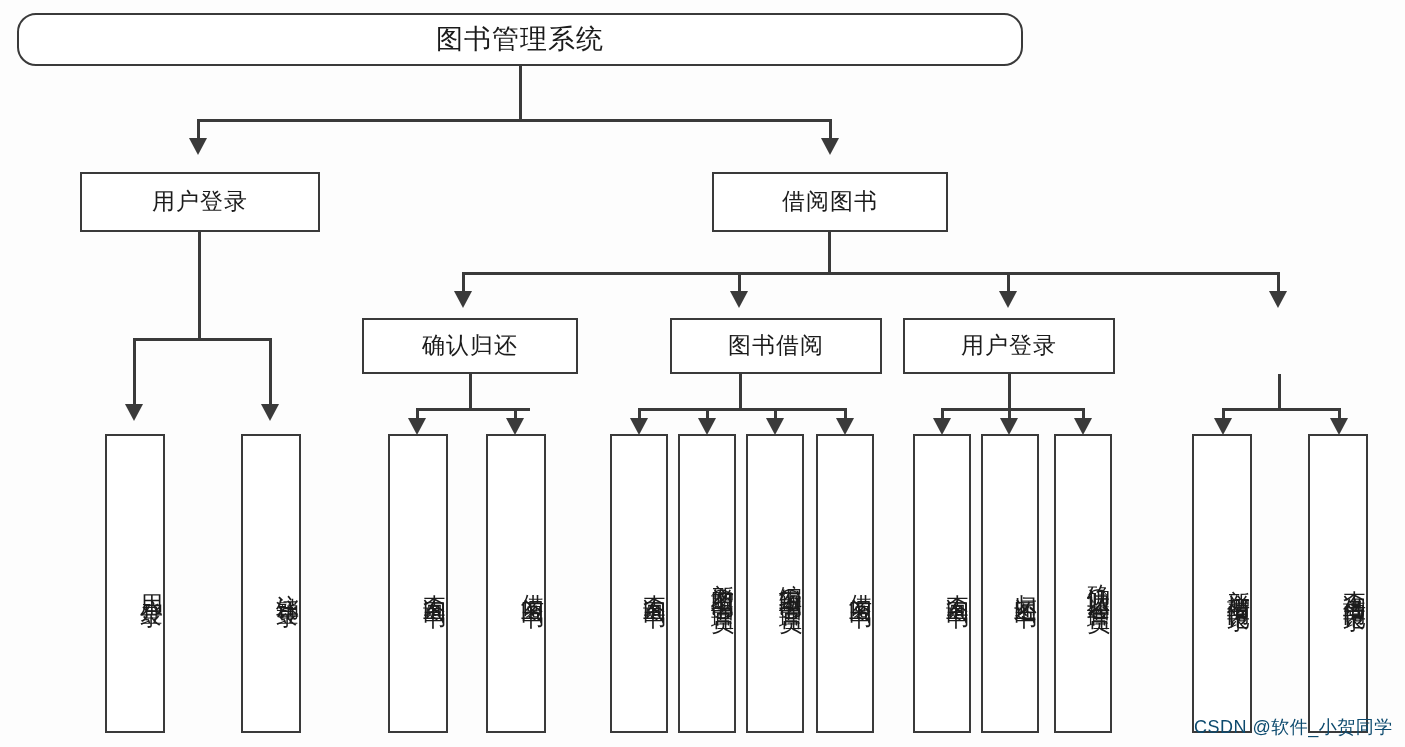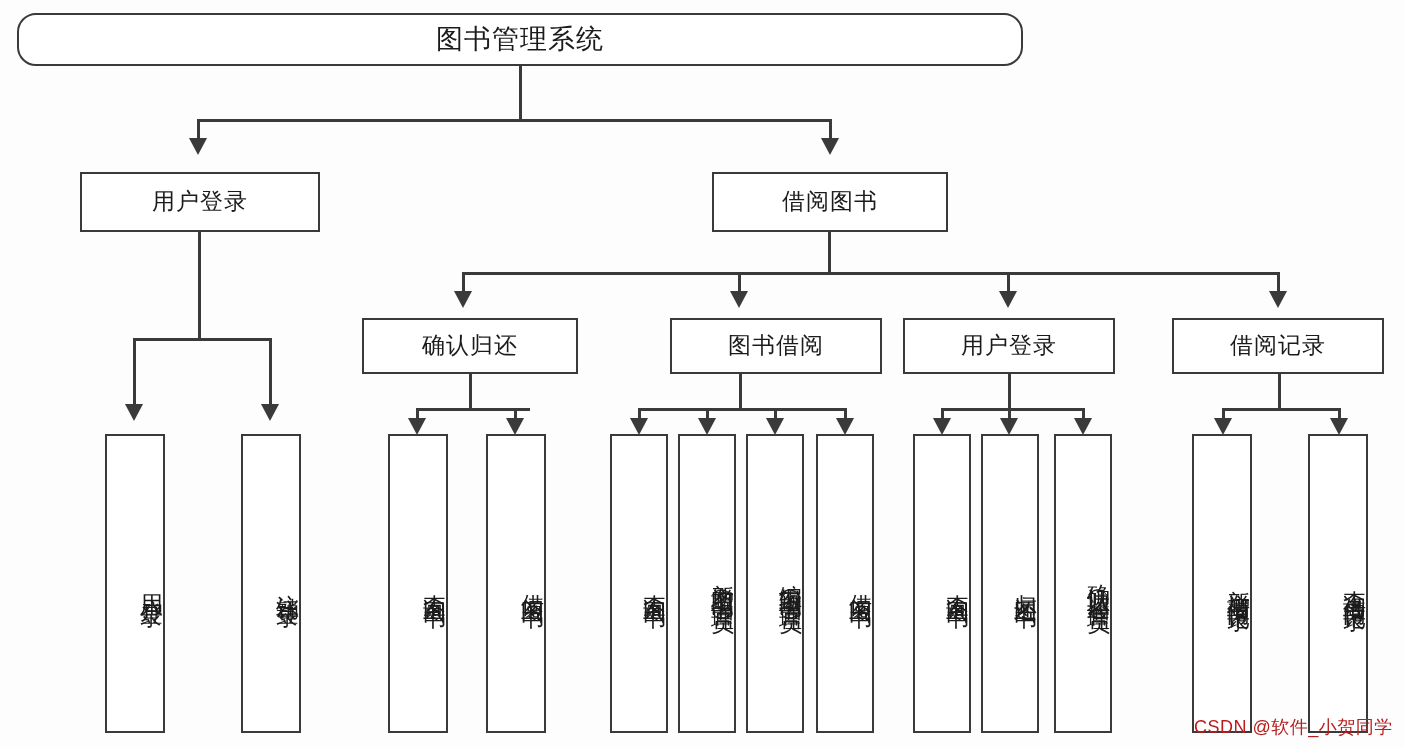--- a/index.html
+++ b/index.html
@@ -70,21 +70,21 @@
     width: 0;
     height: 0;
     border-left: 9px solid transparent;
     border-right: 9px solid transparent;
     border-top: 17px solid #3a3a3a;
   }
   
   .watermark {
     position: absolute;
     font-size: 18px;
-    color: #b91c1c;
+    color: #0c4a6e;
     white-space: nowrap;
     letter-spacing: 0.5px;
   }
 </style>
 </head>
 <body>
 
 <div id="canvas">
 
   <div class="node root horiz" style="left:17px; top:13px; width:1006px; height:53px;">
@@ -126,23 +126,20 @@
 
   <div class="node horiz" style="left:362px; top:318px; width:216px; height:56px;">
     <span>确认归还</span>
   </div>
   <div class="node horiz" style="left:670px; top:318px; width:212px; height:56px;">
     <span>图书借阅</span>
   </div>
   <div class="node horiz" style="left:903px; top:318px; width:212px; height:56px;">
     <span>用户登录</span>
   </div>
-  <div class="node horiz" style="left:1172px; top:318px; width:212px; height:56px;">
-    <span>借阅记录</span>
-  </div>
 
   <div class="vline" style="left:469px; top:374px; height:36px;"></div>
   <div class="hline" style="left:416px; top:408px; width:114px;"></div>
   <div class="vline" style="left:416px; top:408px; height:12px;"></div>
   <div class="vline" style="left:514px; top:408px; height:12px;"></div>
   <div class="arrow" style="left:408px; top:418px;"></div>
   <div class="arrow" style="left:506px; top:418px;"></div>
 
   <div class="vline" style="left:739px; top:374px; height:36px;"></div>
   <div class="hline" style="left:638px; top:408px; width:208px;"></div>

